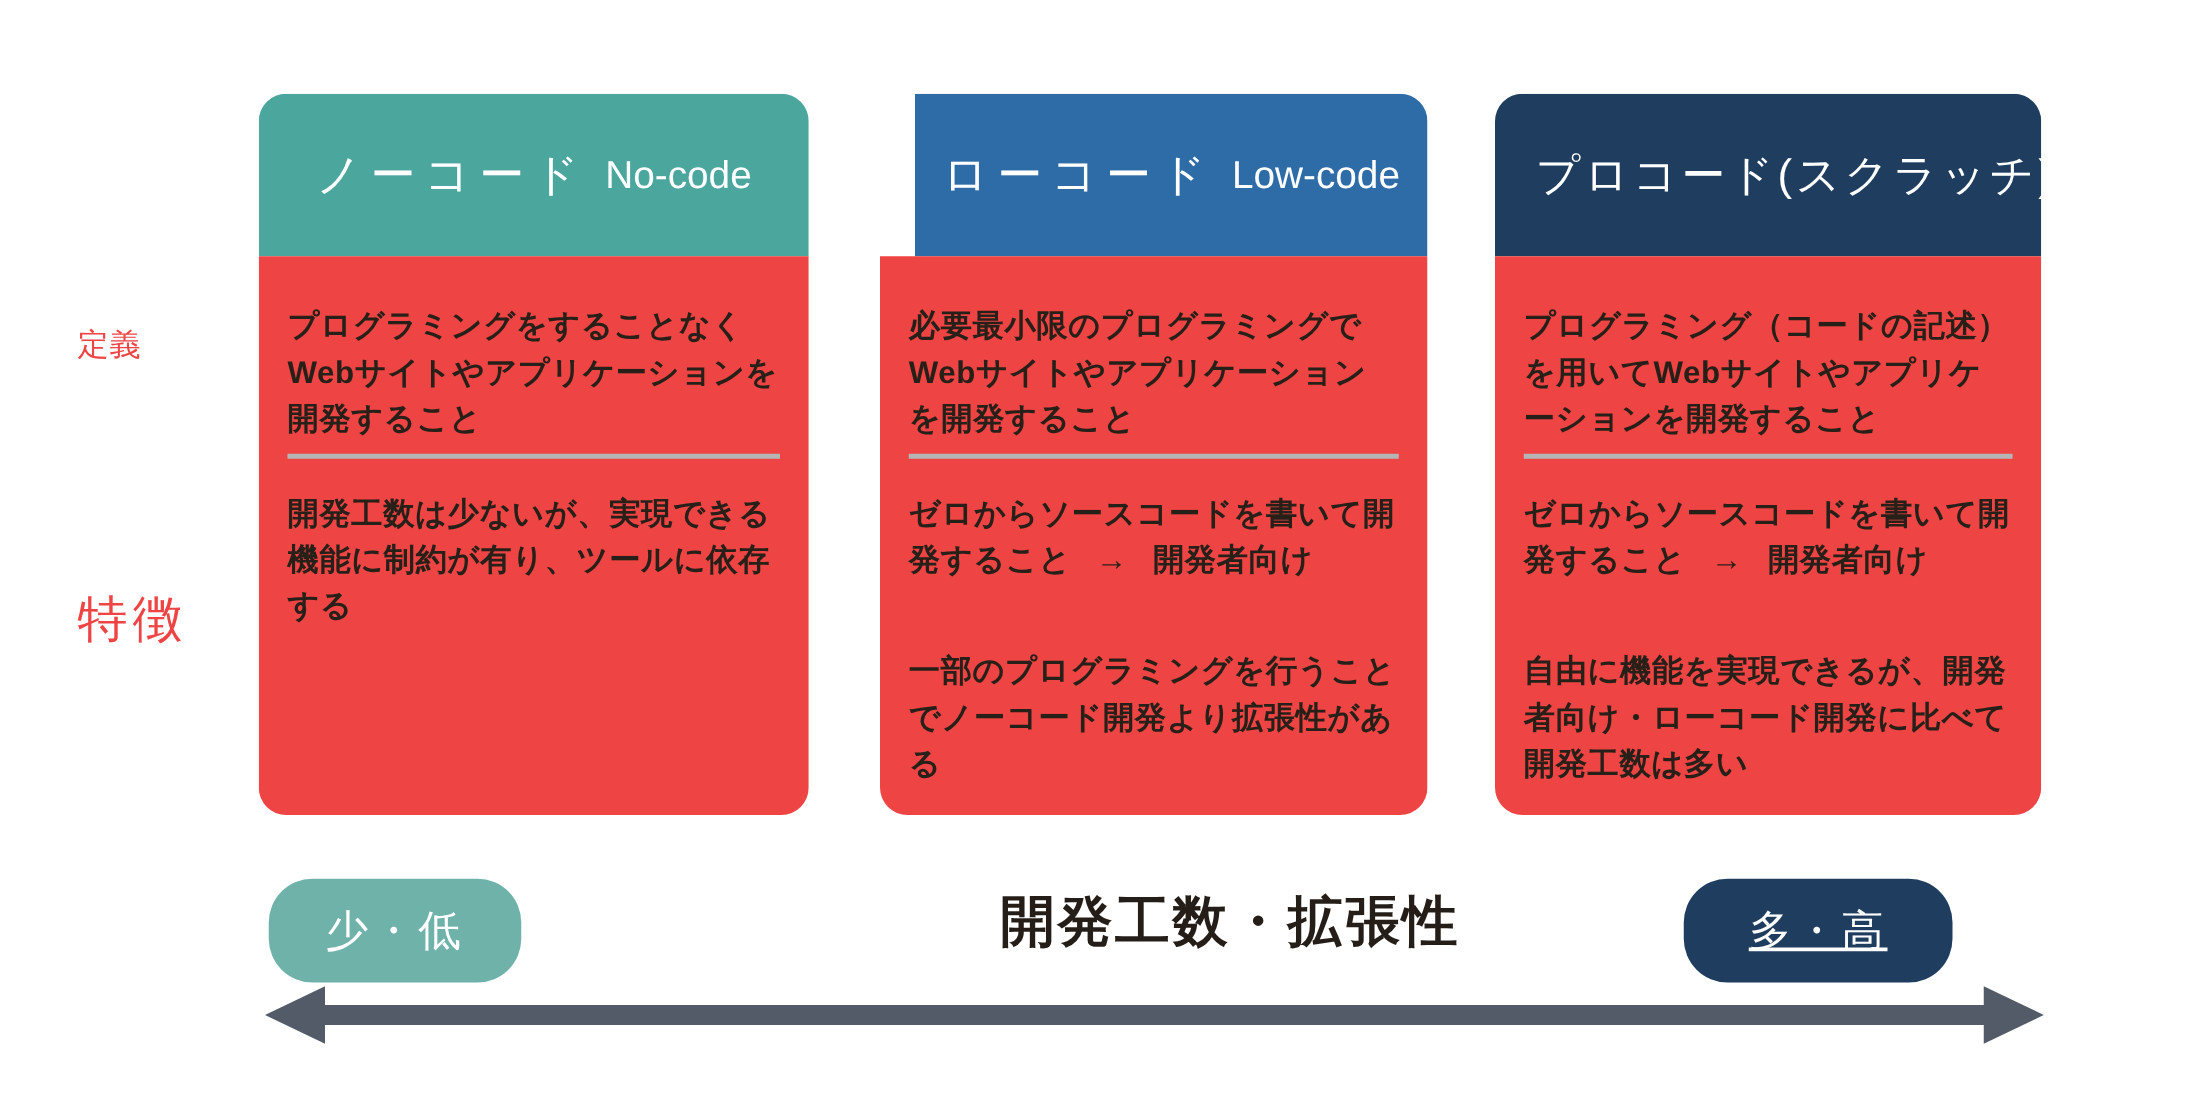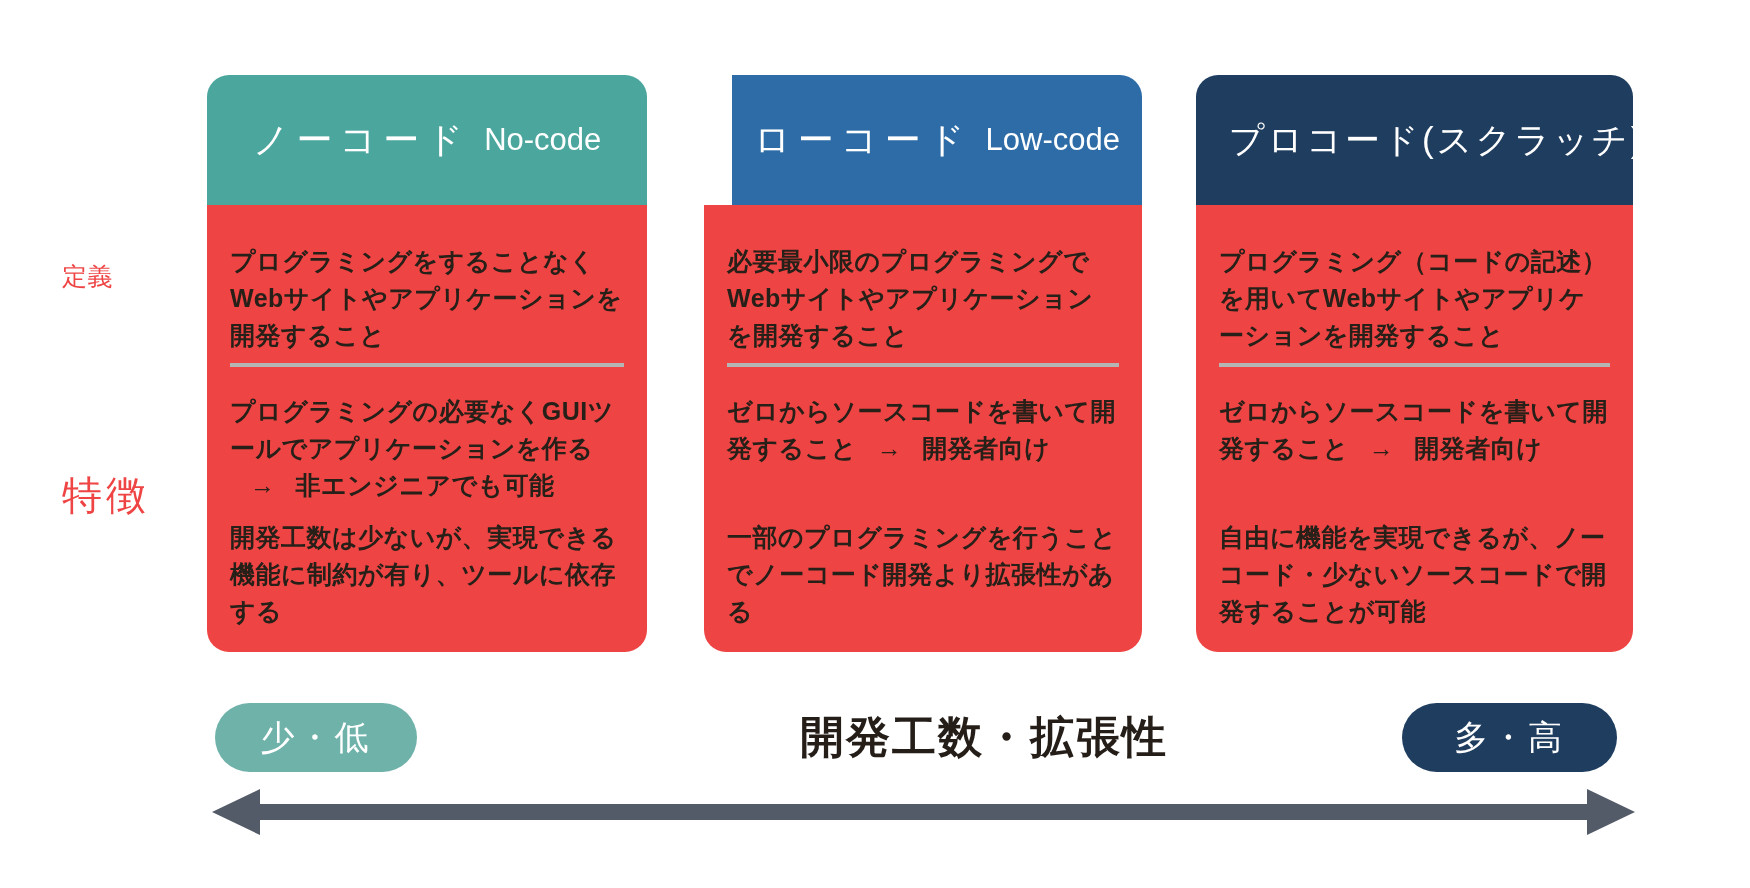--- a/index.html
+++ b/index.html
@@ -82,33 +82,33 @@
   .feature-sub {
     font-size: 25px;
     line-height: 37px;
     letter-spacing: 0.5px;
   }
 
   
   .pill {
     position: absolute;
     top: 703px;
-    height: 69px;
+    height: 83px;
     border-radius: 35px;
     display: flex;
     align-items: center;
     justify-content: center;
     color: #ffffff;
     font-size: 34px;
     letter-spacing: 3px;
     font-weight: 500;
     white-space: nowrap;
   }
   .pill.low  { left: 215px;  width: 202px; }
-  .pill.high { left: 1402px; width: 215px; }
+  .pill.high { left: 1347px; width: 215px; text-decoration: underline; }
 
   .axis-label {
     position: absolute;
     left: 753px;
     top: 708px;
     font-size: 44px;
     font-weight: 700;
     letter-spacing: 2px;
     color: #241d18;
     white-space: nowrap;
@@ -142,21 +142,20 @@
   <div class="row-label features">特徴</div>
 
   <div class="card c1">
     <div class="card-header" style="background-color: rgb(75, 166, 158);">
       <span class="title-jp">ノーコード</span>
       <span class="title-en">No-code</span>
     </div>
     <div class="card-body">
       <p class="definition">プログラミングをすることなくWebサイトやアプリケーションを開発すること</p>
       <div class="divider"></div>
-      <p class="feature-main"><span>プログラミングの必要なくGUIツールでアプリケーションを作る</span><span class="arrow-glyph">→</span><span class="highlight">非エンジニアでも可能</span></p>
       <p class="feature-sub">開発工数は少ないが、実現できる機能に制約が有り、ツールに依存する</p>
     </div>
   </div>
 
   <div class="card c2">
     <div class="card-header" style="background-color: rgb(46, 108, 167); margin-left: 28px;">
       <span class="title-jp">ローコード</span>
       <span class="title-en">Low-code</span>
     </div>
     <div class="card-body">
@@ -168,21 +167,21 @@
   </div>
 
   <div class="card c3">
     <div class="card-header" style="background-color: rgb(31, 61, 95); padding-left: 45px;">
       <span class="title-jp">プロコード(スクラッチ)</span>
     </div>
     <div class="card-body">
       <p class="definition">プログラミング（コードの記述）を用いてWebサイトやアプリケーションを開発すること</p>
       <div class="divider"></div>
       <p class="feature-main"><span>ゼロからソースコードを書いて開発すること</span><span class="arrow-glyph">→</span><span class="highlight">開発者向け</span></p>
-      <p class="feature-sub">自由に機能を実現できるが、ノーコード・少ないソースコードで開発することが可能</p>
+      <p class="feature-sub">自由に機能を実現できるが、開発者向け・ローコード開発に比べて開発工数は多い</p>
     </div>
   </div>
 
   <div class="pill low" style="background-color: rgb(111, 178, 170);">少・低</div>
   <div class="axis-label">開発工数・拡張性</div>
   <div class="pill high" style="background-color: rgb(31, 61, 95);">多・高</div>
 
   <div class="axis-arrow">
     <div class="head left" style="border-right-color: rgb(83, 90, 104);"></div>
     <div class="bar" style="background-color: rgb(83, 90, 104);"></div>

